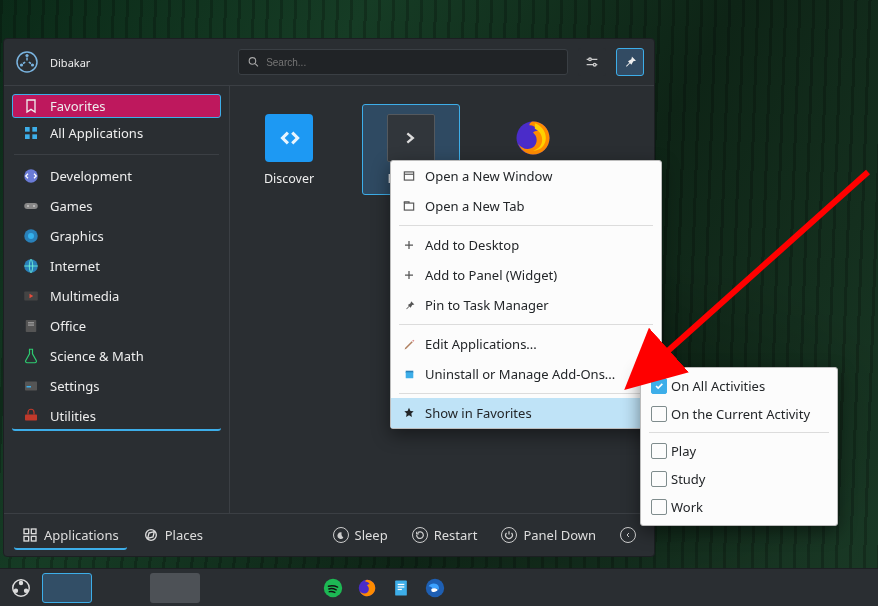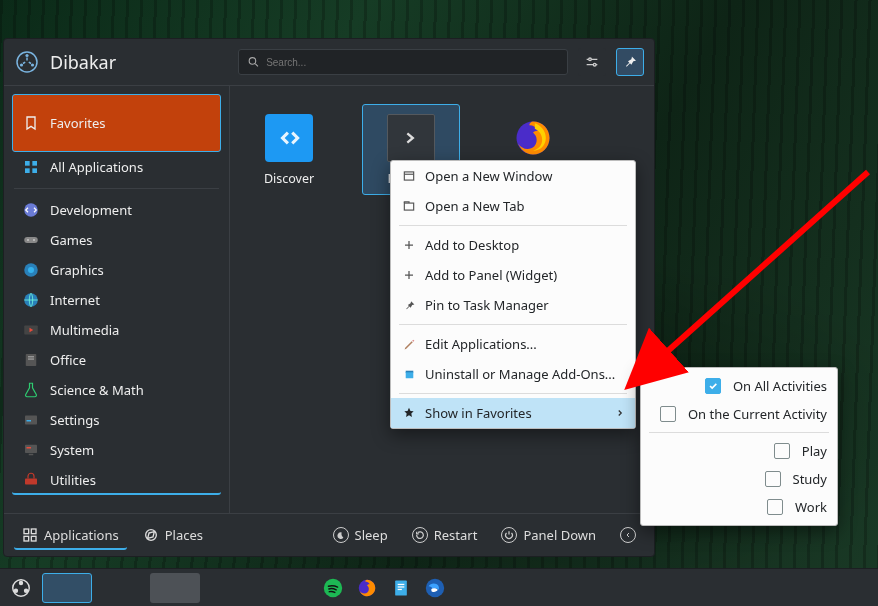--- a/index.html
+++ b/index.html
@@ -37,21 +37,21 @@
   }
   .l-header {
     display:flex; align-items:center;
     padding:9px 10px; gap:10px;
   }
   .logo {
     width:26px; height:26px;
     display:flex; align-items:center; justify-content:center;
     color:#7ab4e0;
   }
-  .user { font-size:18px; color:#eee; }
+  .user { font-size:11px; color:#eee; }
   .search-wrap {
     flex:1; display:flex; align-items:center;
     background:#202326; border:1px solid #3a3f44; border-radius:3px;
     padding:5px 8px; margin-left:auto;
   }
   .search-wrap svg { margin-right:6px; }
   .search-wrap input {
     background:transparent; border:none; outline:none; color:#ccc; width:100%;
     font-size:10px;
   }
@@ -64,21 +64,21 @@
   .l-body { flex:1; display:flex; border-top:1px solid #3b3f44; overflow:hidden; }
   .sidebar {
     width:226px; padding:8px; border-right:1px solid #3b3f44; overflow-y:auto;
     display:flex; flex-direction:column; gap:0;
   }
   .cat {
     display:flex; align-items:center; gap:10px;
     padding:6px 10px; border-radius:3px;
     cursor:pointer; color:#eee;
   }
-  .cat.active { background:#c2410c; border:1px solid #3daee9; padding:19px 9px; }
+  .cat.active { background:#be185d; border:1px solid #3daee9; padding:2px 9px; }
   .cat .ic { width:18px; height:18px; display:flex; align-items:center; justify-content:center; }
   .cat.visited { border-bottom:2px solid #3daee9; padding-bottom:4px; }
   .sep { height:1px; background:#3b3f44; margin:6px 2px; }
 
   .content {
     flex:1; padding:18px 10px;
     display:flex; gap:24px; align-items:flex-start;
   }
   .appcard {
     width:98px; display:flex; flex-direction:column; align-items:center; gap:8px;
@@ -101,21 +101,21 @@
     border-radius:3px; color:#ddd; cursor:pointer;
   }
   .fbtn.current { border-bottom:2px solid #3daee9; padding-bottom:4px; }
   .spacer { flex:1; }
   .circ { width:16px;height:16px;border:1.8px solid #ccc;border-radius:50%;display:flex;align-items:center;justify-content:center; }
 
   
   .ctxmenu {
     position:absolute;
     left:390px; top:160px;
-    width:246px;
+    width:272px;
     background:#fcfcfc;
     border:1px solid #bcbcbc;
     border-radius:3px;
     box-shadow:0 6px 18px rgba(0,0,0,.45);
     color:#232629;
     font-size:13px;
     z-index:5;
   }
   .mi {
     display:flex; align-items:center; gap:8px; padding:6px 10px; cursor:pointer;
@@ -130,21 +130,21 @@
     left:640px; top:367px;
     width:198px;
     background:#fcfcfc;
     border:1px solid #bcbcbc;
     border-radius:3px;
     box-shadow:0 6px 18px rgba(0,0,0,.45);
     color:#232629;
     padding:4px 0;
     z-index:6;
   }
-  .subi { display:flex; align-items:center; gap:12px; padding:5px 10px; cursor:pointer;justify-content:flex-end; }
+  .subi { display:flex; align-items:center; gap:4px; padding:5px 10px; cursor:pointer; }
   .chk {
     width:16px;height:16px;border:1.5px solid #7f8c8d;border-radius:2px;
     display:flex;align-items:center;justify-content:center;
   }
   .chk.on{ background:#3daee9; border-color:#3daee9; }
   .chk.on svg{ display:block; }
   .chk svg{ display:none; }
   .ssep { height:1px; background:#dcdcdc; margin:4px 8px; }
 
   
@@ -296,30 +296,20 @@
       </div>
       <div class="cat">
         <span class="ic">
             <svg width="18" height="18" viewBox="0 0 24 24" fill="#555">
               <rect x="4" y="6" width="16" height="12" rx="1"></rect>
               <rect x="6" y="12" width="6" height="2" fill="#3daee9"></rect>
             </svg>
           </span>
         <span>Settings</span>
       </div>
-      <div class="cat">
-        <span class="ic">
-            <svg width="18" height="18" viewBox="0 0 24 24" fill="#555">
-              <rect x="4" y="5" width="16" height="11" rx="1"></rect>
-              <rect x="9" y="17" width="6" height="2"></rect>
-              <rect x="6" y="8" width="6" height="2" fill="#e74c3c"></rect>
-            </svg>
-          </span>
-        <span>System</span>
-      </div>
       <div class="cat visited">
         <span class="ic">
             <svg width="18" height="18" viewBox="0 0 24 24" fill="#c0392b">
               <rect x="4" y="10" width="16" height="8" rx="1"></rect>
               <path d="M8 10V7a4 4 0 0 1 8 0v3" stroke="#c0392b" stroke-width="1.6" fill="none"></path>
             </svg>
           </span>
         <span>Utilities</span>
       </div>
     </div>

